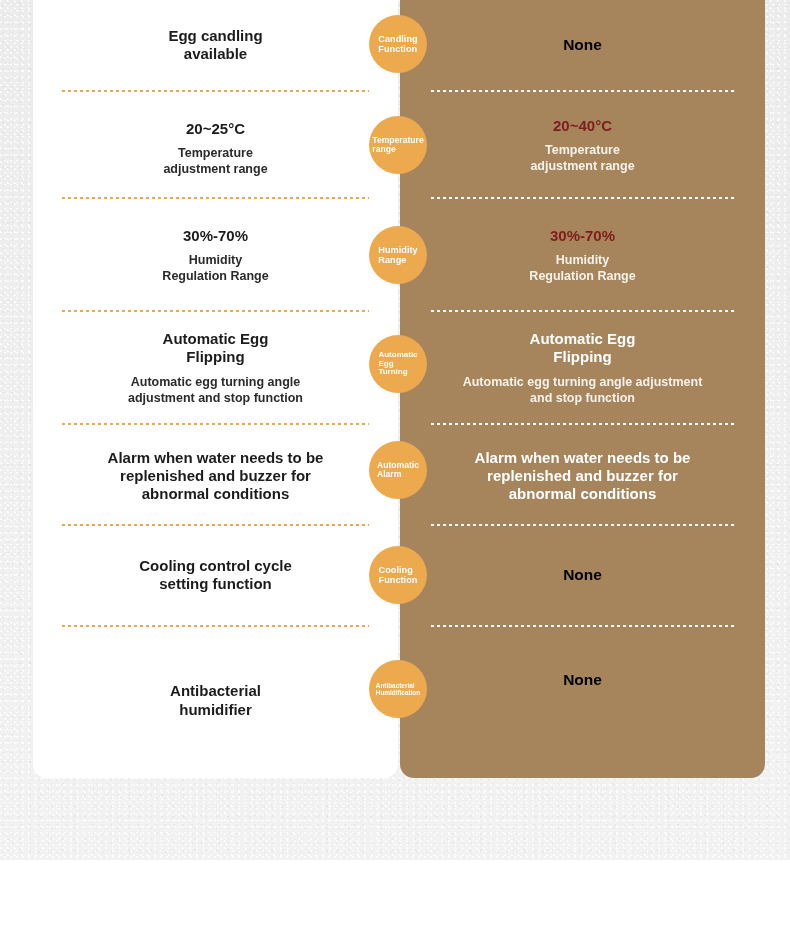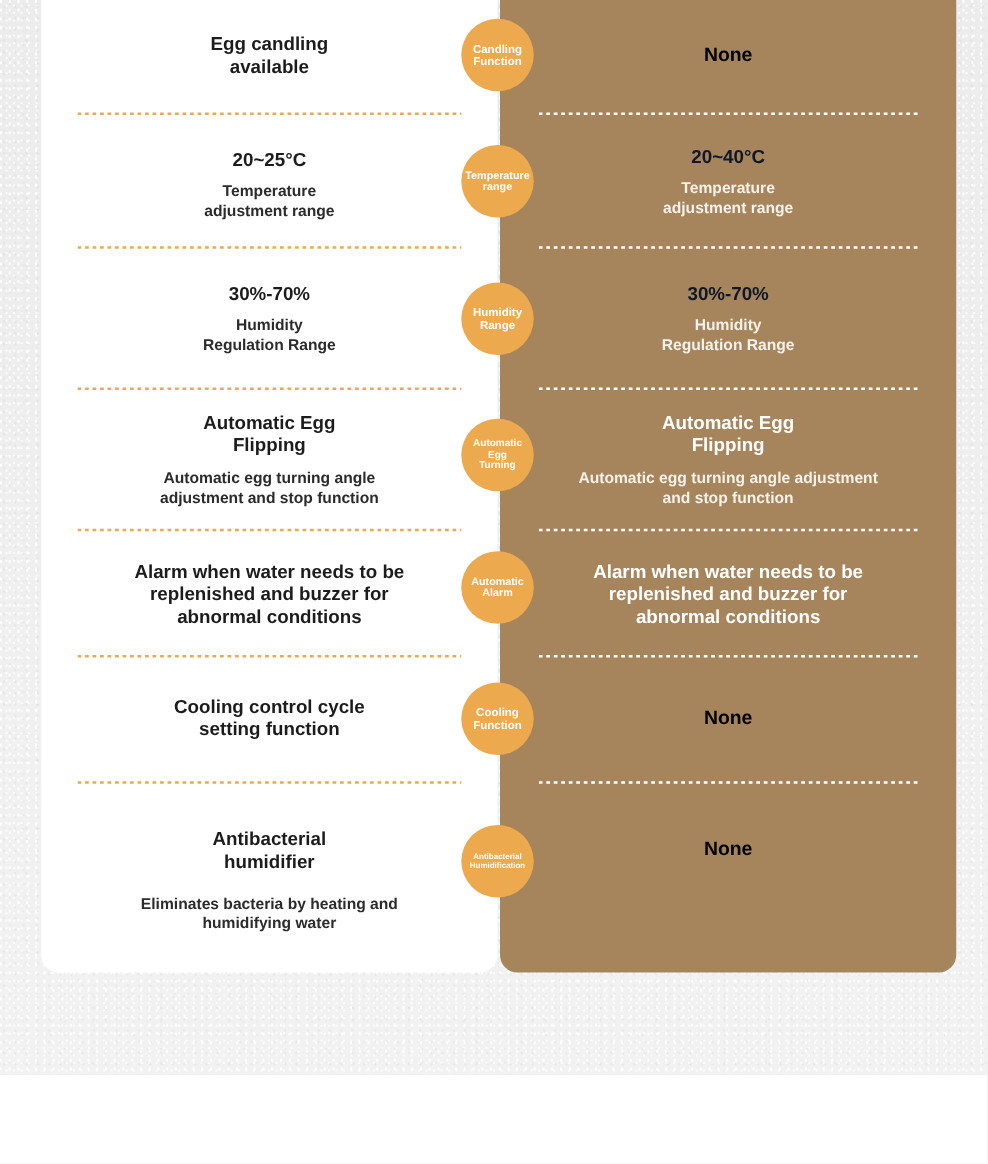--- a/index.html
+++ b/index.html
@@ -62,21 +62,21 @@
   }
   
   #col-left .title{color:#1c1c1c;font-size:15px;}
   #col-left .sub{color:#2b2b2b;font-size:12.5px;}
   #col-left .value{color:#1c1c1c;font-size:15px;font-weight:bold;}
   #col-left .sub-gap{margin-top:9px;}
   #col-left .sub2{margin-top:7px;}
   
   #col-right .title{color:#ffffff;font-size:15px;}
   #col-right .sub{color:#f6f1ea;font-size:12.5px;}
-  #col-right .value{color:#0f172a;font-size:15px;font-weight:bold;}
+  #col-right .value{color:#7f1d1d;font-size:15px;font-weight:bold;}
   #col-right .sub-gap{margin-top:9px;}
   #col-right .none{color:#000000;font-size:15.5px;font-weight:bold;}
 
   .divider{
     position:absolute;height:2px;
   }
   #col-left .divider{
     left:29px;width:307px;
     background-image:linear-gradient(to right,#eda94e 0 3px, rgba(0,0,0,0) 3px);
     background-size:6px 2px;background-repeat:repeat-x;
@@ -85,21 +85,21 @@
     left:31px;width:305px;
     background-image:linear-gradient(to right,#ffffff 0 3px, rgba(0,0,0,0) 3px);
     background-size:6px 2px;background-repeat:repeat-x;
   }
 
   .badge{
     position:absolute;
     width:58px;height:58px;border-radius:50%;
     background:#eda94e;
     display:flex;align-items:center;justify-content:center;
-    text-align:center;
+    text-align:left;
     color:#ffffff;font-weight:bold;
     line-height:1.1;
     z-index:5;
   }
   .badge span{display:block;padding:0 1px;}
   .badge.s12 span{font-size:9.2px;}
   .badge.s11 span{font-size:8.6px;}
   .badge.s10 span{font-size:8px;}
   .badge.s8  span{font-size:6.4px;}
 </style>
@@ -171,24 +171,20 @@
     </div>
     <div class="divider" style="top:625px;"></div>
 
     <div class="row" style="top:640px;height:130px;">
       <div class="title">
         <div>Antibacterial</div>
         <div>humidifier</div>
       </div>
       <div class="sub sub-gap">
       </div>
-      <div class="sub sub2">
-        <div>Eliminates bacteria by heating and</div>
-        <div>humidifying water</div>
-      </div>
     </div>
 
   </div>
 
   <div class="col" id="col-right">
 
     <div class="row" style="top:10px;height:70px;">
       <div class="none">None</div>
     </div>
     <div class="divider" style="top:90px;"></div>

